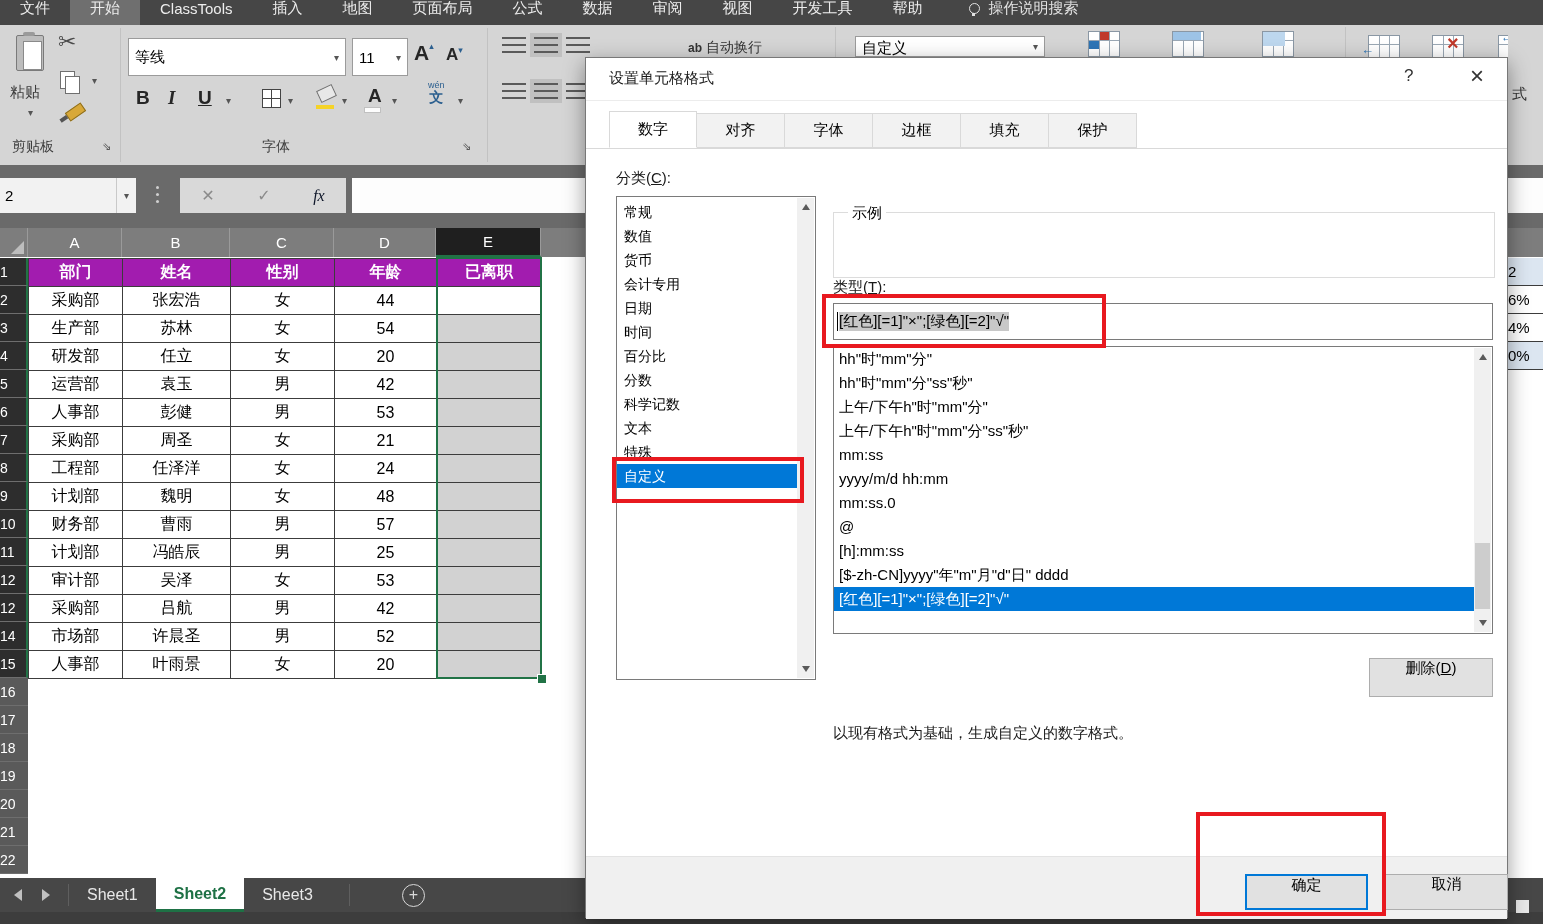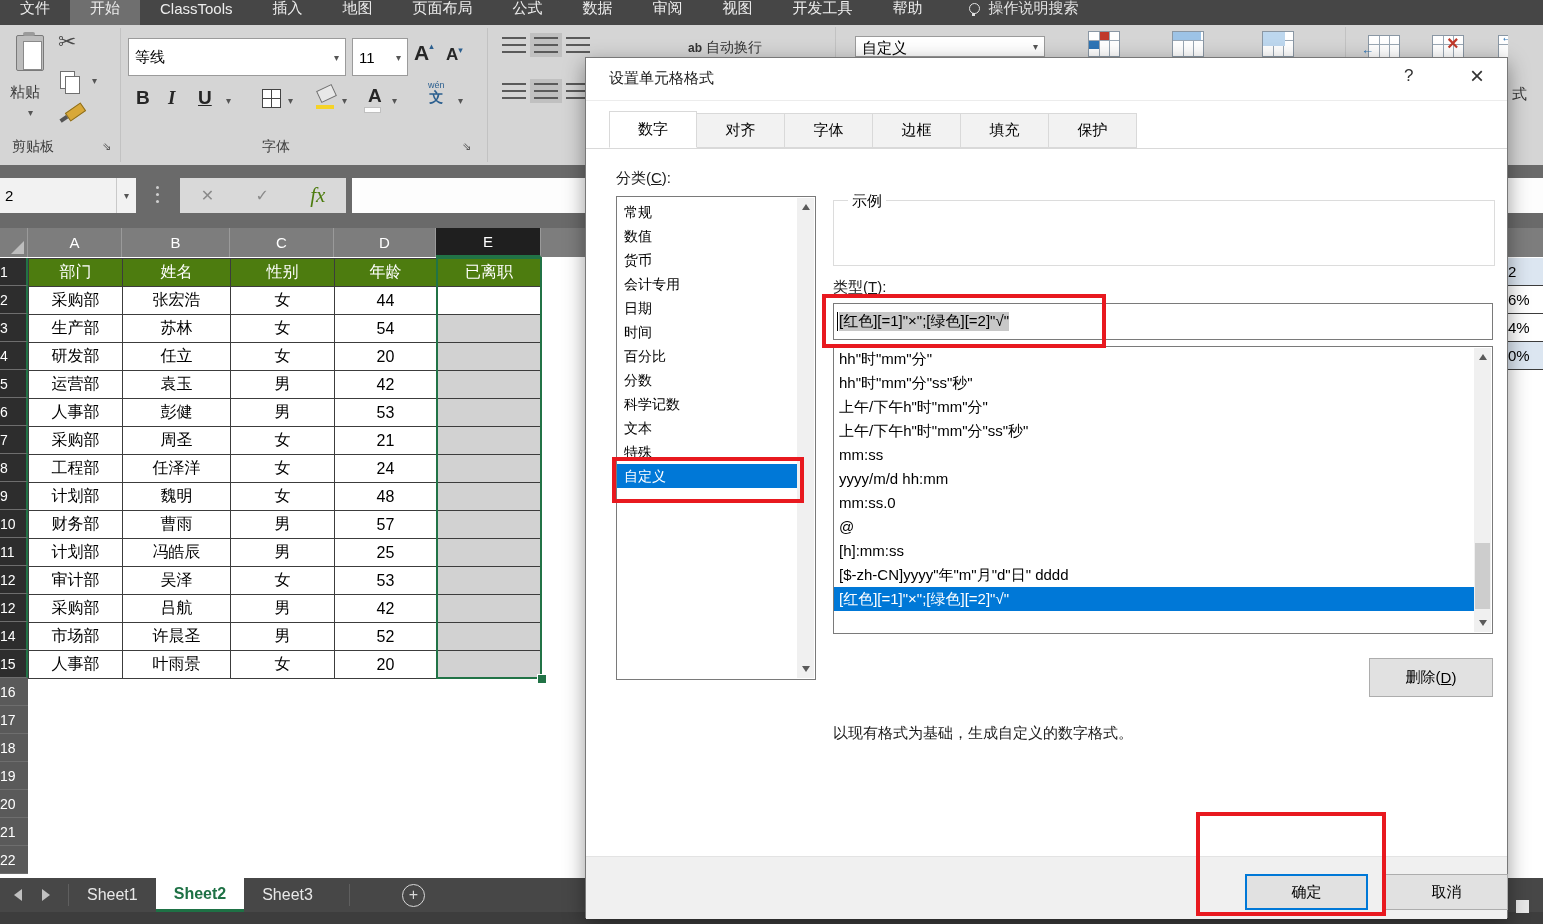--- a/index.html
+++ b/index.html
@@ -63,21 +63,21 @@
   .colhead{height:29px;display:flex;align-items:center;justify-content:center;color:#fff;font-size:15px;border-right:1px solid #9a9a9a;box-sizing:border-box}
   .colhead.selected{background:#1f1f1f;border-bottom:2px solid #217346}
   .rowheads{left:0;top:258px;width:28px}
   .rh{width:28px;height:28px;color:#fff;font-size:14px;display:flex;align-items:center;justify-content:flex-end;padding-right:7px;box-sizing:border-box;border-bottom:1px solid #6e6e6e;overflow:hidden;direction:rtl}
   .rh.selrow{background:#2d2d2d;border-right:2px solid #217346}
   .rh.normrow{background:#5a5a5a}
   
   .sheettable{left:28px;top:258px;border-top:1px solid #3c3c3c;border-left:1px solid #3c3c3c}
   .trow{display:flex}
   .tc{height:28px;box-sizing:border-box;border-right:1px solid #3c3c3c;border-bottom:1px solid #3c3c3c;display:flex;align-items:center;justify-content:center;font-size:16px;background:#fff}
-  .tc.hdr{background:#4d7c0f;color:#fff;font-weight:normal}
+  .tc.hdr{background:#a21caf;color:#fff;font-weight:bold}
   .tc.c0{width:94px}.tc.c1{width:108px}.tc.c2{width:104px}.tc.c3{width:102px}.tc.c4{width:105px}
   .tc.eGray{background:#d2d2d2}
   .selbox{left:436px;top:257px;width:106px;height:422px;border:2px solid #217346;box-sizing:border-box;pointer-events:none}
   .handle{left:537px;top:674px;width:8px;height:8px;background:#217346;border:1px solid #fff}
   
   .stbar{left:0;top:878px;width:1543px;height:34px;background:#474747;display:flex;align-items:center}
   .navtri{width:0;height:0;border-top:6px solid transparent;border-bottom:6px solid transparent}
   .navtri.left{border-right:8px solid #c0c0c0;margin-left:14px}
   .navtri.right{border-left:8px solid #c0c0c0;margin-left:20px}
   .stdiv{width:1px;height:22px;background:#5f5f5f;margin-left:18px}
@@ -104,29 +104,29 @@
   .dlg-label{position:absolute;font-size:15px;color:#1a1a1a}
   .dlg-label .key{text-decoration:underline}
   .catlist{position:absolute;left:30px;top:138px;width:200px;height:484px;border:1px solid #7a7a7a;box-sizing:border-box;background:#fff}
   .catitem{height:24px;line-height:24px;padding-left:7px;font-size:14px}
   .catitem.sel{background:#0078d7;color:#fff}
   .sbtrack{position:absolute;top:1px;right:1px;width:17px;bottom:1px;background:#f0f0f0}
   .sbar-up,.sbar-dn{position:absolute;left:5px;width:0;height:0;border-left:4px solid transparent;border-right:4px solid transparent}
   .sbar-up{top:6px;border-bottom:6px solid #5a5a5a}
   .sbar-dn{bottom:6px;border-top:6px solid #5a5a5a}
   .sbthumb{position:absolute;left:1px;width:15px;background:#cdcdcd}
-  .samplebox{position:absolute;left:247px;top:142px;width:660px;height:64px;border:1px solid #dcdcdc}
+  .samplebox{position:absolute;left:247px;top:154px;width:660px;height:64px;border:1px solid #dcdcdc}
   .samplebox legend,.legend{position:absolute;left:14px;top:-9px;background:#fff;padding:0 4px;font-size:15px}
   .typeinput{position:absolute;left:247px;top:245px;width:660px;height:37px;border:1px solid #7a7a7a;box-sizing:border-box;display:flex;align-items:center;padding-left:3px;font-size:15px}
   .caret{width:1px;height:19px;background:#000;margin-right:1px}
   .seltext{background:#c8c8c8}
   .fmtlist{position:absolute;left:247px;top:288px;width:660px;height:288px;border:1px solid #7a7a7a;box-sizing:border-box;background:#fff}
   .fmtitem{height:24px;line-height:24px;padding-left:5px;font-size:15px;white-space:nowrap}
   .fmtitem.sel{background:#0078d7;color:#fff}
-  .btn{position:absolute;background:#e1e1e1;border:1px solid #adadad;display:flex;align-items:center;justify-content:center;font-size:15px;box-sizing:border-box}
+  .btn{position:absolute;background:#e1e1e1;border:1px solid #adadad;display:flex;justify-content:center;font-size:15px;box-sizing:border-box}
   .btn.default{border:2px solid #0078d7}
   .dlg-desc{position:absolute;left:247px;top:666px;font-size:15px;color:#1a1a1a}
   .dlg-footer{position:absolute;left:0;top:798px;width:100%;height:62px;background:#f0f0f0;border-top:1px solid #e3e3e3}
   
   .redbox{position:absolute;border:4px solid #e8191f;box-sizing:border-box;pointer-events:none;z-index:50}
   .dialogwrap{z-index:10}
   .whitesq{left:1516px;top:900px;width:13px;height:13px;background:#e8e8e8}
 </style>
 </head>
 <body>
@@ -264,21 +264,21 @@
 
 <div class="abs fbar">
   <div class="namebox">
     <span>2</span>
     <span class="arr">▾</span>
   </div>
   <div class="vdots"></div>
   <div class="fxpanel">
     <span style="color:#8a8a8a;font-size:16px">✕</span>
     <span style="color:#8a8a8a;font-size:16px">✓</span>
-    <span style="color:#4d7c0f;font-size:21px;font-style:italic;font-family:'Liberation Serif','DejaVu Serif',serif">fx</span>
+    <span style="color:#0f172a;font-size:16px;font-style:italic;font-family:'Liberation Serif','DejaVu Serif',serif">fx</span>
   </div>
   <div class="finput"></div>
 </div>
 
 <div class="abs colheads">
   <div class="cornercell"></div>
   <div class="colhead" style="width:94px">A</div>
   <div class="colhead" style="width:108px">B</div>
   <div class="colhead" style="width:104px">C</div>
   <div class="colhead" style="width:102px">D</div>

